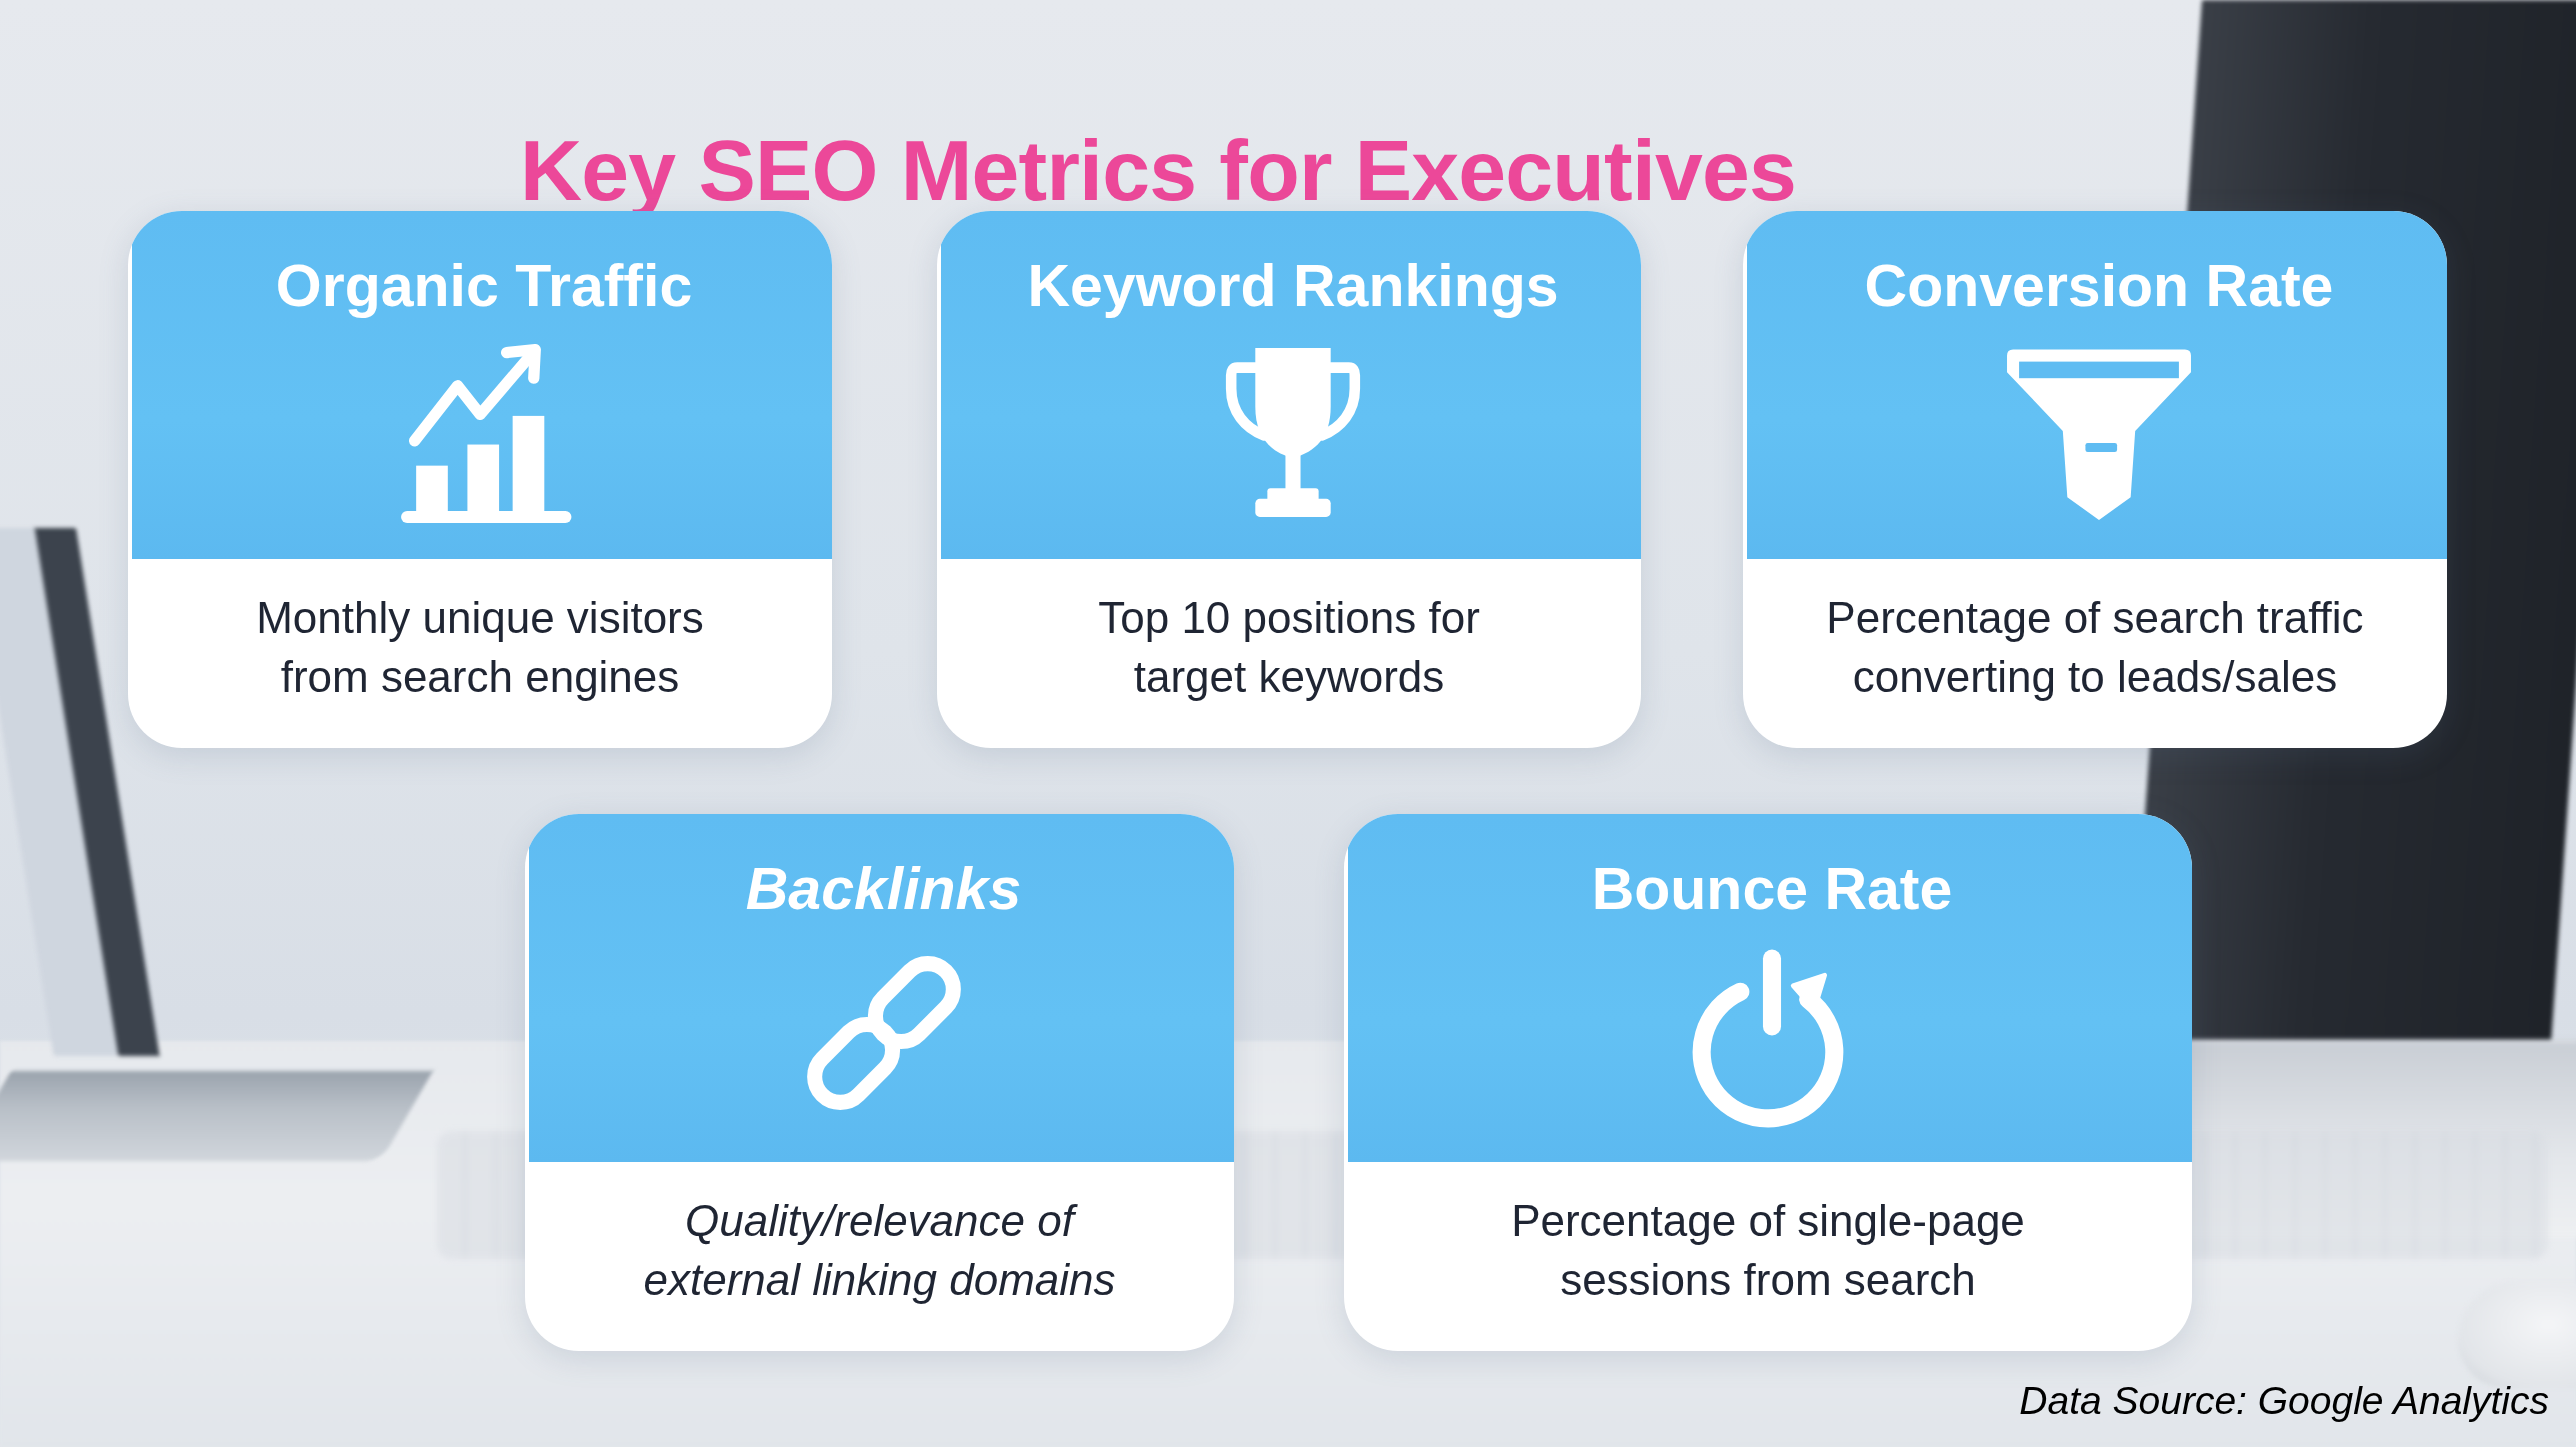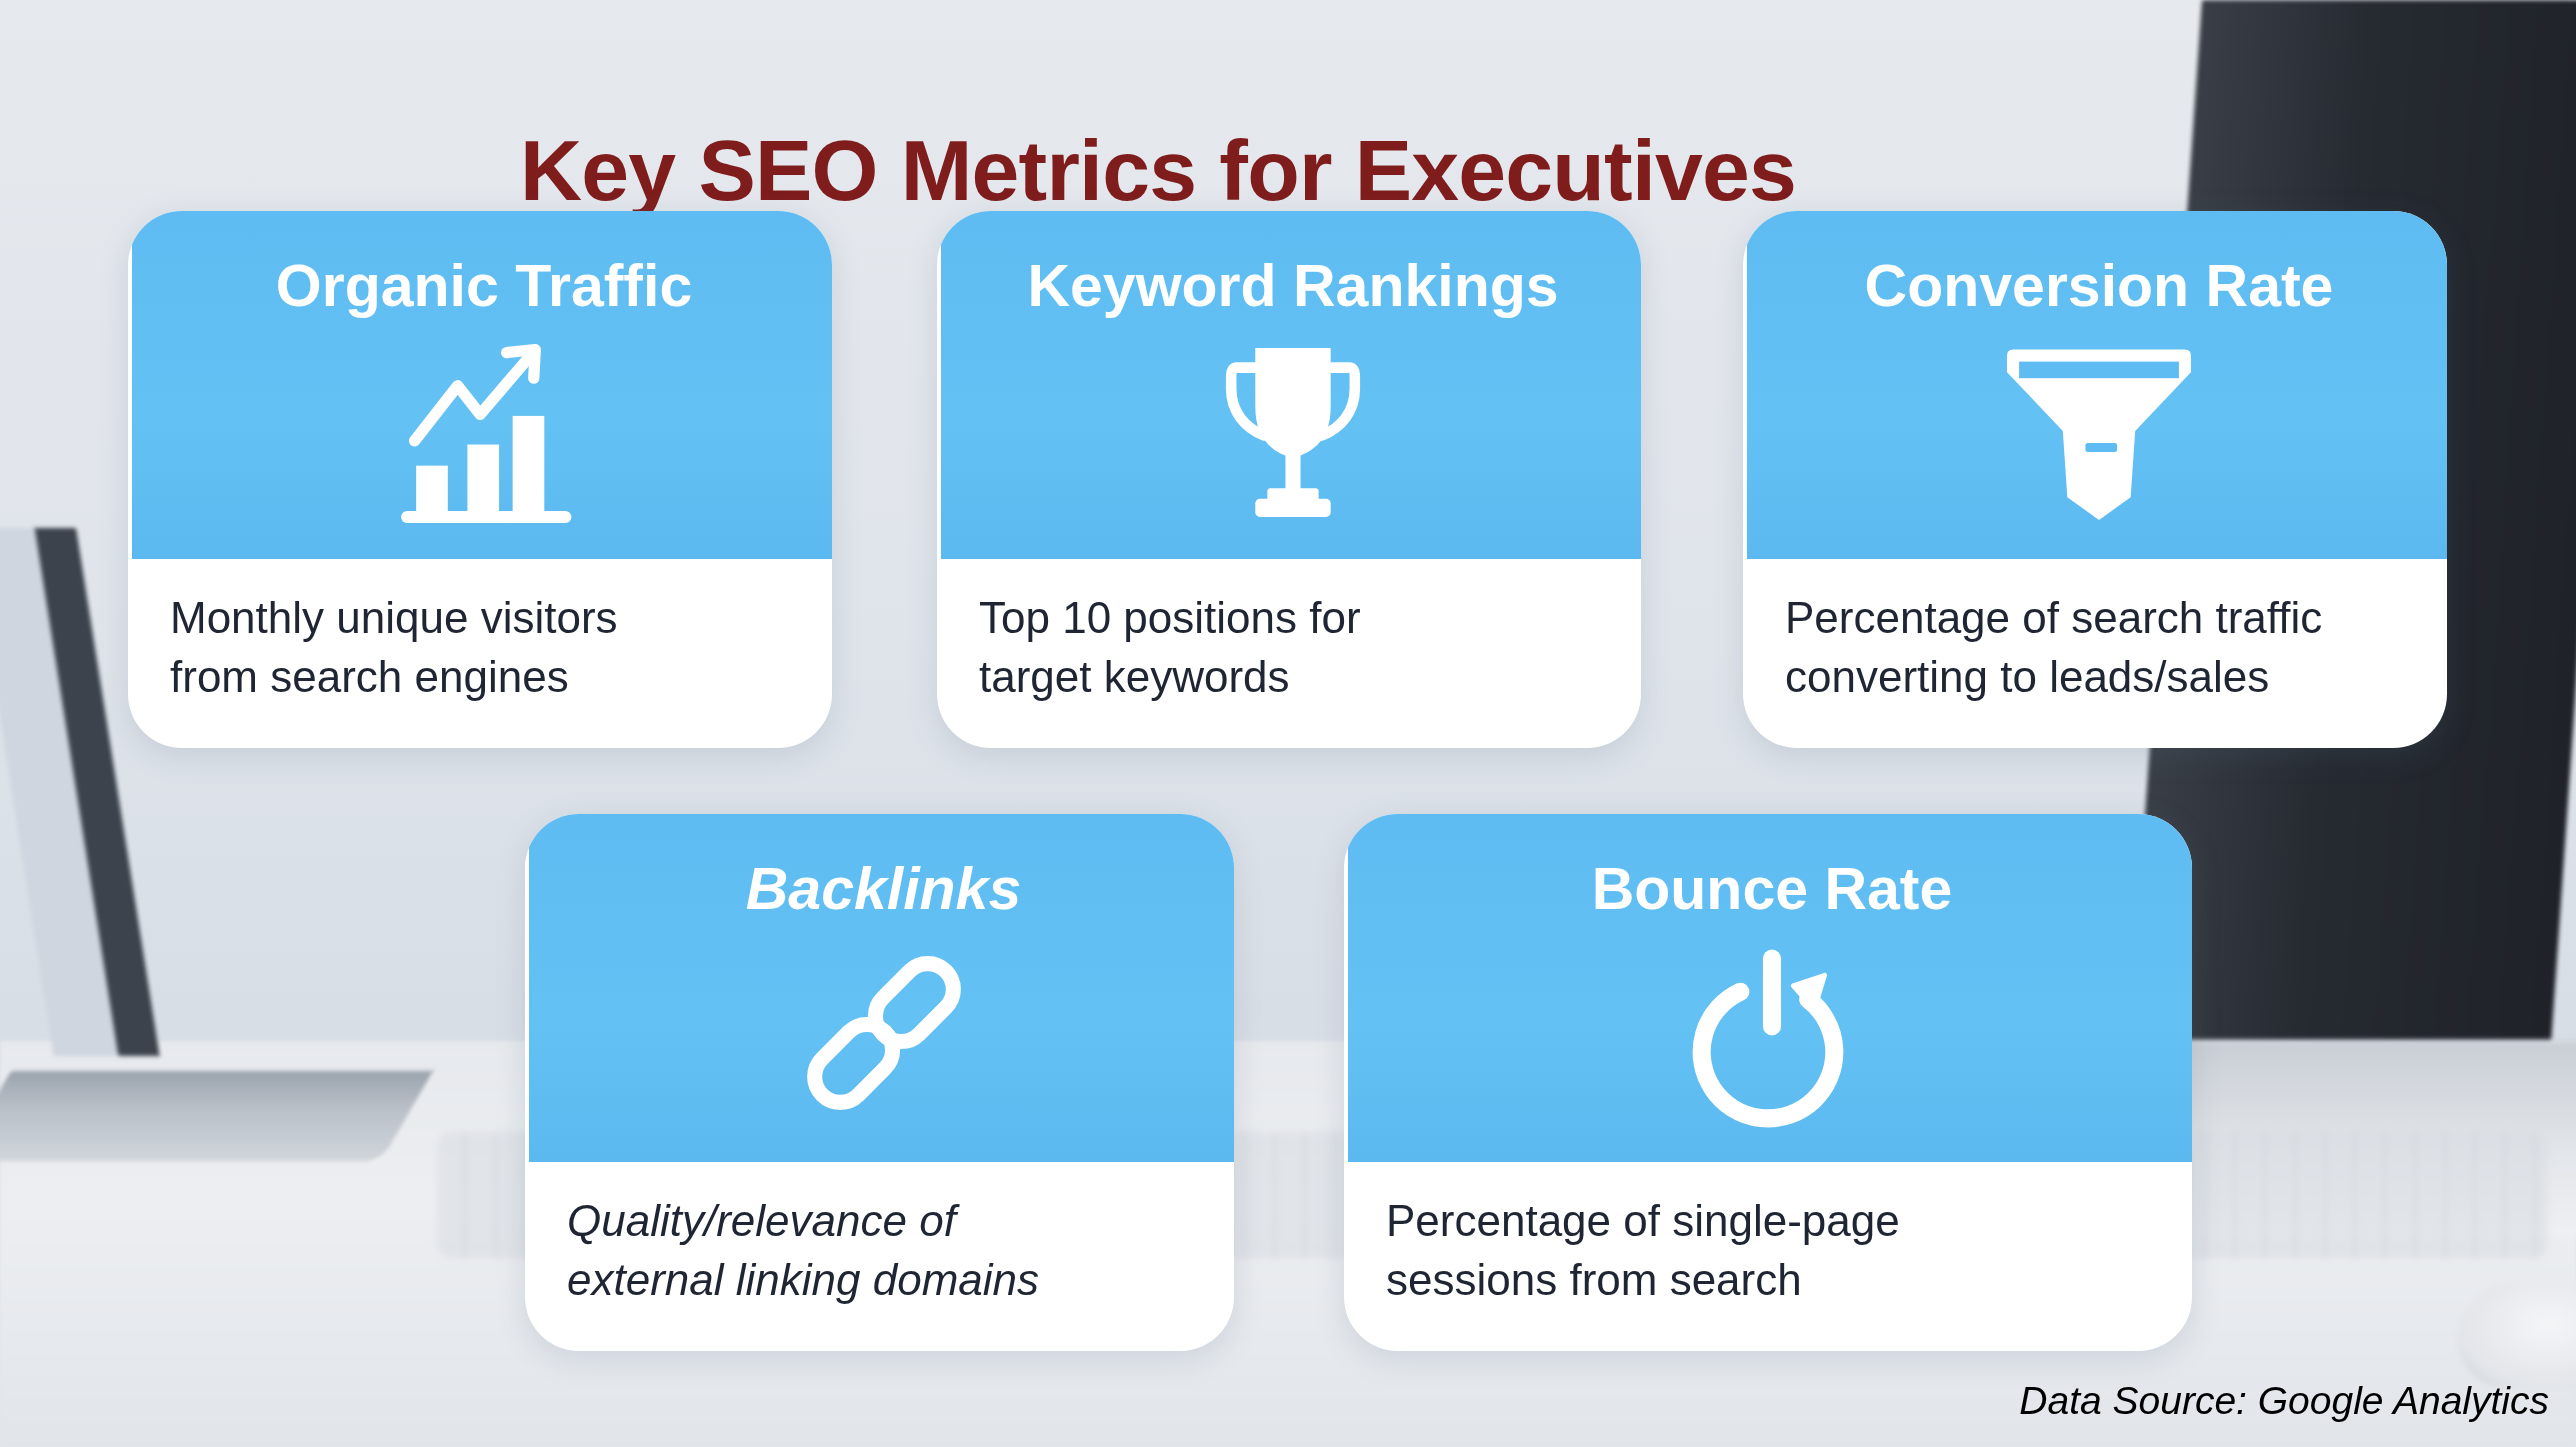--- a/index.html
+++ b/index.html
@@ -49,21 +49,21 @@
   }
   .mouse {
     left:2458px; top:1282px; width:181px; height:106px;
     background: radial-gradient(ellipse at 50% 40%, #f4f5f7 0%, #e2e5e9 70%, #c9ced4 100%);
     border-radius: 90px 90px 75px 75px;
     filter: blur(2.3px);
   }
 
   .title {
     position:absolute; left:0; width:2316px; top:59px;
-    text-align:center; font-weight:700; font-size:86px; color:#7f1d1d;
+    text-align:center; font-weight:700; font-size:86px; color:#ec4899;
     letter-spacing:-0.8px; line-height:106px;
   }
 
   .card {
     position:absolute; width:704px; height:537px;
     border-radius:54px; overflow:hidden;
     box-shadow: 0 7.5px 30px rgba(90,110,140,.18);
     background:#fff;
   }
   .card-top {
@@ -74,21 +74,21 @@
     position:absolute; left:0; width:100%; top:38px;
     text-align:center; color:#fff; font-weight:700; font-size:59px; line-height:75px;
   }
   .card-icon {
     position:absolute; left:50%; top:128px; width:196px; height:196px;
     transform:translateX(-50%);
   }
   .card-icon svg { width:100%; height:100%; display:block; }
   .card-desc {
     position:absolute; left:0; width:100%; top:377px;
-    text-align:left; color:#1f2533; font-size:44px; line-height:59px;padding-left:42px;
+    text-align:center; color:#1f2533; font-size:44px; line-height:59px;
   }
   .card-desc span { display:block; }
 
   .footer {
     position:absolute; right:27px; top:1374px;
     font-size:39px; color:#000; line-height:53px;font-style:italic;
   }
 </style>
 </head>
 <body>

